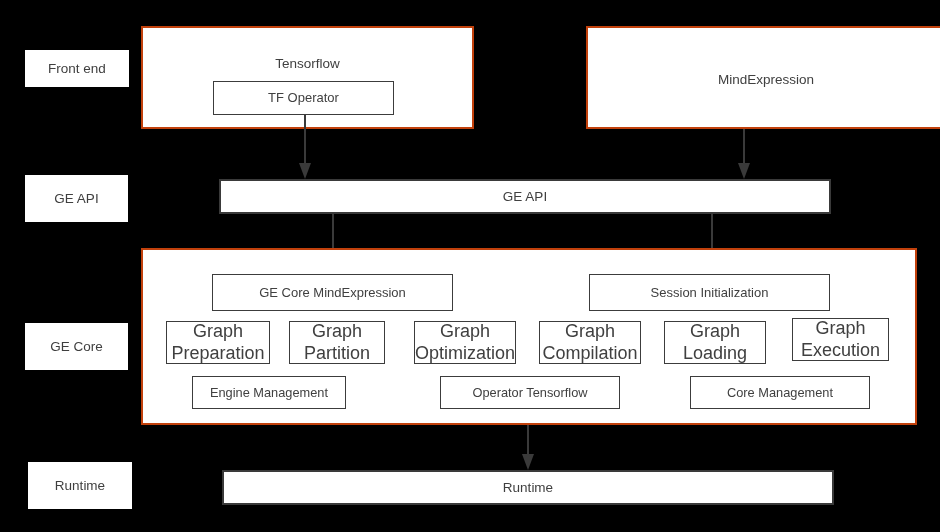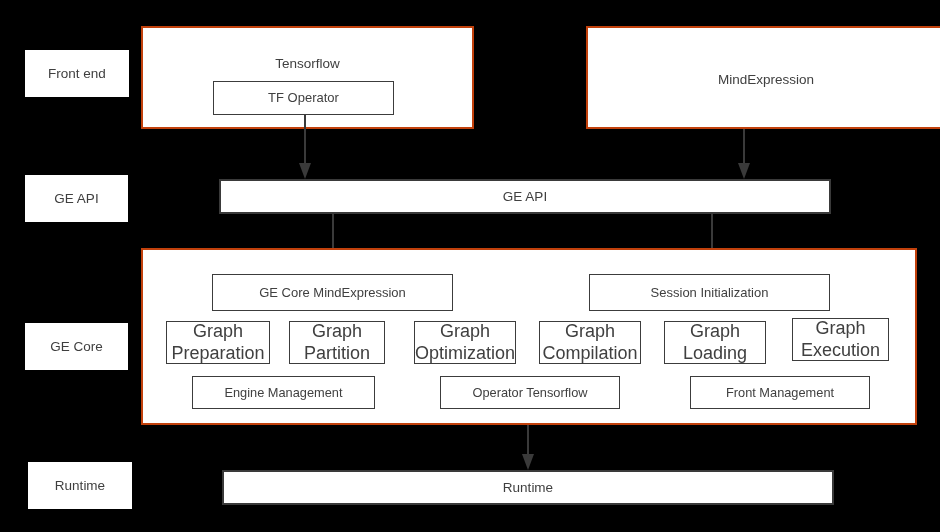--- a/index.html
+++ b/index.html
@@ -71,21 +71,21 @@
   .arrow {
     position: absolute;
   }
   .arrow svg { display: block; }
 </style>
 </head>
 <body>
 
 <div id="canvas">
 
-  <div class="box stage-label" style="left:25px; top:50px; width:104px; height:47px;">
+  <div class="box stage-label" style="left:25px; top:50px; width:104px; height:37px;">
     <span>Front end</span>
   </div>
 
   <div class="box stage-label" style="left:25px; top:175px; width:103px; height:47px;">
     <span>GE API</span>
   </div>
 
   <div class="box stage-label" style="left:25px; top:323px; width:103px; height:47px;">
     <span>GE Core</span>
   </div>
@@ -171,30 +171,30 @@
   <div class="box inner-small" style="left:664px; top:321px; width:102px; height:43px;">
     <span>Graph
 Loading</span>
   </div>
 
   <div class="box inner-small" style="left:792px; top:318px; width:97px; height:43px;">
     <span>Graph
 Execution</span>
   </div>
 
-  <div class="box inner-mgmt" style="left:192px; top:376px; width:183px; height:33px;">
+  <div class="box inner-mgmt" style="left:192px; top:376px; width:154px; height:33px;">
     <span>Engine Management</span>
   </div>
 
   <div class="box inner-mgmt" style="left:440px; top:376px; width:180px; height:33px;">
     <span>Operator Tensorflow</span>
   </div>
 
   <div class="box inner-mgmt" style="left:690px; top:376px; width:180px; height:33px;">
-    <span>Front Management</span>
+    <span>Core Management</span>
   </div>
 
   <div class="arrow" style="left:519px; top:425px;">
     <svg width="18" height="47" viewBox="0 0 18 47">
       <line x1="9" y1="0" x2="9" y2="33" stroke="#3a3a3a" stroke-width="2"></line>
       <polygon points="9,45 3,29 15,29" fill="#3a3a3a"></polygon>
     </svg>
   </div>
 
   <div class="box bar" style="left:222px; top:470px; width:612px; height:35px;">

